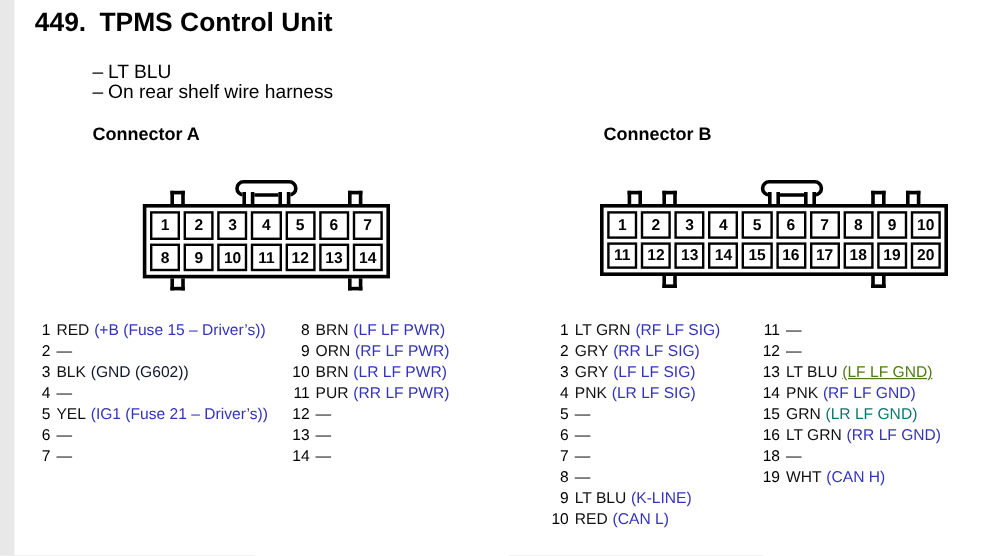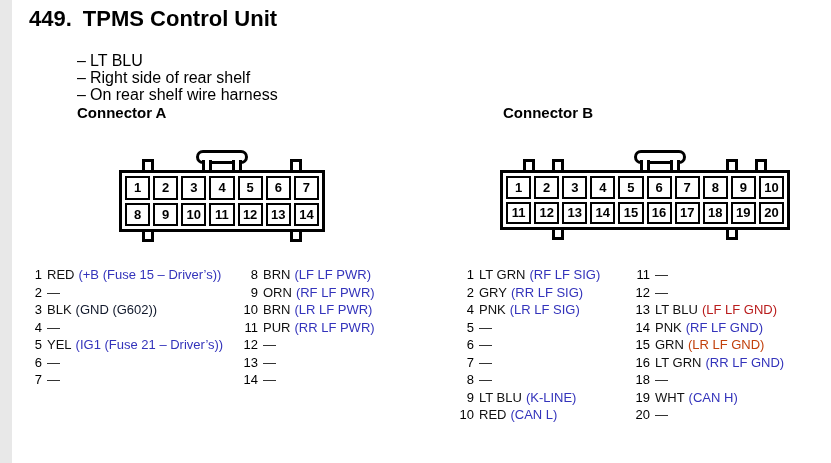--- a/index.html
+++ b/index.html
@@ -70,21 +70,20 @@
 <body>
 
 <div class="page">
 
   <div class="title">
     <span class="num">449.</span><span>TPMS Control Unit</span>
   </div>
 
   <div class="notes">
     <div class="note"><span class="dash">–</span><span>LT BLU</span></div>
-    <div class="note"><span class="dash">–</span><span>Right side of rear shelf</span></div>
     <div class="note"><span class="dash">–</span><span>On rear shelf wire harness</span></div>
   </div>
 
   <div class="conn-label" id="label-A">Connector A</div>
   <div class="conn-label" id="label-B">Connector B</div>
 
   <div class="diagram" id="diagram-A">
       <div class="latch" style="left: calc(50% - 26px);"></div>
       <div class="latch-leg" style="left: calc(50% - 20px);"></div>
       <div class="latch-leg" style="left: calc(50% + 10px);"></div>
@@ -157,33 +156,33 @@
       <div class="pin-row"><span class="pin-n">9</span><span class="pin-wire">ORN</span><span class="pin-signal" style="color: rgb(51, 51, 187);">(RF LF PWR)</span></div>
       <div class="pin-row"><span class="pin-n">10</span><span class="pin-wire">BRN</span><span class="pin-signal" style="color: rgb(51, 51, 187);">(LR LF PWR)</span></div>
       <div class="pin-row"><span class="pin-n">11</span><span class="pin-wire">PUR</span><span class="pin-signal" style="color: rgb(51, 51, 187);">(RR LF PWR)</span></div>
       <div class="pin-row"><span class="pin-n">12</span><span class="pin-wire">—</span></div>
       <div class="pin-row"><span class="pin-n">13</span><span class="pin-wire">—</span></div>
       <div class="pin-row"><span class="pin-n">14</span><span class="pin-wire">—</span></div>
     </div>
   <div class="pinlist" id="list-B-1">
       <div class="pin-row"><span class="pin-n">1</span><span class="pin-wire">LT GRN</span><span class="pin-signal" style="color: rgb(51, 51, 187);">(RF LF SIG)</span></div>
       <div class="pin-row"><span class="pin-n">2</span><span class="pin-wire">GRY</span><span class="pin-signal" style="color: rgb(51, 51, 187);">(RR LF SIG)</span></div>
+      <div class="pin-row"><span class="pin-n">3</span><span class="pin-wire">GRY</span><span class="pin-signal" style="color: rgb(51, 51, 187);">(LF LF SIG)</span></div>
       <div class="pin-row"><span class="pin-n">4</span><span class="pin-wire">PNK</span><span class="pin-signal" style="color: rgb(51, 51, 187);">(LR LF SIG)</span></div>
       <div class="pin-row"><span class="pin-n">5</span><span class="pin-wire">—</span></div>
       <div class="pin-row"><span class="pin-n">6</span><span class="pin-wire">—</span></div>
       <div class="pin-row"><span class="pin-n">7</span><span class="pin-wire">—</span></div>
       <div class="pin-row"><span class="pin-n">8</span><span class="pin-wire">—</span></div>
       <div class="pin-row"><span class="pin-n">9</span><span class="pin-wire">LT BLU</span><span class="pin-signal" style="color: rgb(51, 51, 187);">(K-LINE)</span></div>
       <div class="pin-row"><span class="pin-n">10</span><span class="pin-wire">RED</span><span class="pin-signal" style="color: rgb(51, 51, 187);">(CAN L)</span></div>
     </div>
   <div class="pinlist" id="list-B-2">
       <div class="pin-row"><span class="pin-n">11</span><span class="pin-wire">—</span></div>
       <div class="pin-row"><span class="pin-n">12</span><span class="pin-wire">—</span></div>
-      <div class="pin-row"><span class="pin-n">13</span><span class="pin-wire">LT BLU</span><span class="pin-signal" style="color: #b91c1c;">(LF LF GND)</span></div>
+      <div class="pin-row"><span class="pin-n">13</span><span class="pin-wire">LT BLU</span><span class="pin-signal" style="color: #4d7c0f; text-decoration: underline;">(LF LF GND)</span></div>
       <div class="pin-row"><span class="pin-n">14</span><span class="pin-wire">PNK</span><span class="pin-signal" style="color: rgb(51, 51, 187);">(RF LF GND)</span></div>
-      <div class="pin-row"><span class="pin-n">15</span><span class="pin-wire">GRN</span><span class="pin-signal" style="color: #c2410c;">(LR LF GND)</span></div>
+      <div class="pin-row"><span class="pin-n">15</span><span class="pin-wire">GRN</span><span class="pin-signal" style="color: #0f766e;">(LR LF GND)</span></div>
       <div class="pin-row"><span class="pin-n">16</span><span class="pin-wire">LT GRN</span><span class="pin-signal" style="color: rgb(51, 51, 187);">(RR LF GND)</span></div>
       <div class="pin-row"><span class="pin-n">18</span><span class="pin-wire">—</span></div>
       <div class="pin-row"><span class="pin-n">19</span><span class="pin-wire">WHT</span><span class="pin-signal" style="color: rgb(51, 51, 187); text-align: right;">(CAN H)</span></div>
-      <div class="pin-row"><span class="pin-n">20</span><span class="pin-wire">—</span></div>
     </div>
 
 </div>
 
 </body></html>

